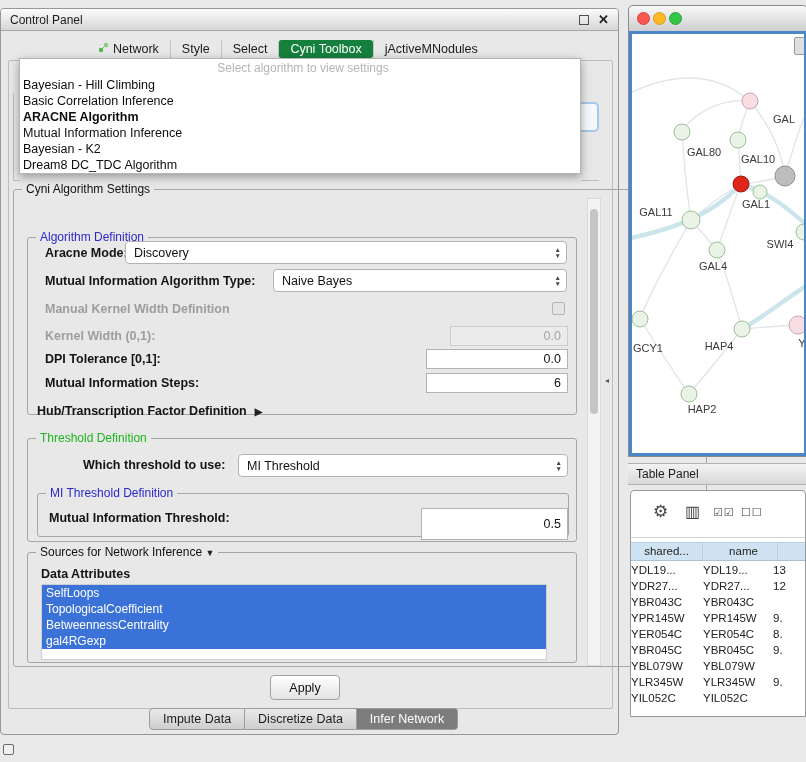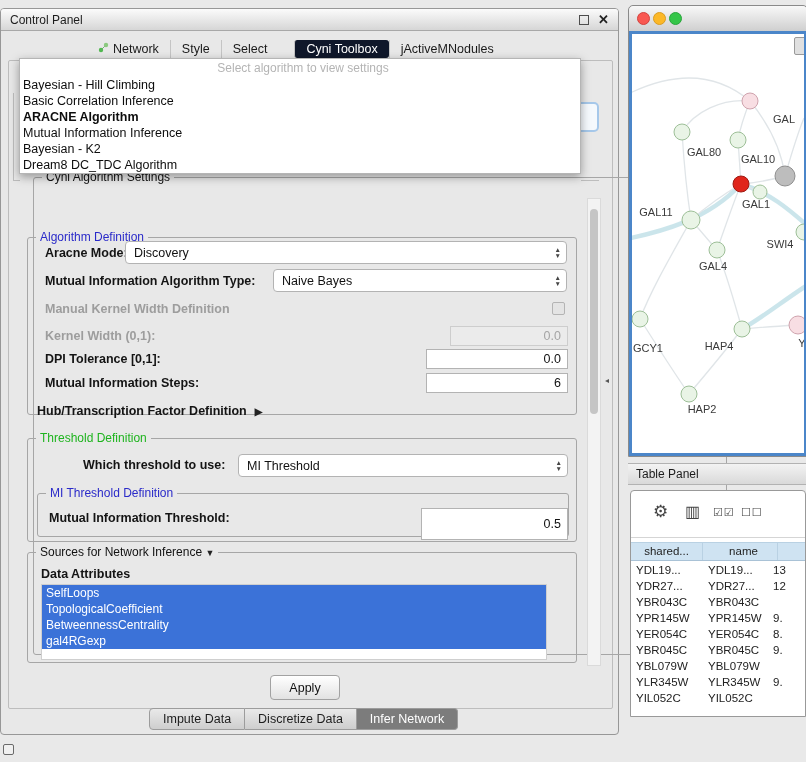--- a/index.html
+++ b/index.html
@@ -13,21 +13,21 @@
       background:linear-gradient(#fbfbfb,#d6d6d6);border-bottom:1px solid #a8a8a8;
       border-radius:3px 3px 0 0;display:flex;align-items:center;padding:0 9px;box-sizing:border-box;}
   .cp-title{font-size:12px;color:#1c1c1c;}
   .cp-btns{margin-left:auto;display:flex;align-items:center;gap:9px;}
   .float-btn{width:8px;height:8px;border:1.5px solid #4e4e4e;background:transparent;}
   .close-btn{font-size:13px;font-weight:bold;color:#222;line-height:1;}
 
   .cp-tabs{position:absolute;left:86px;top:29px;height:22px;display:flex;align-items:center;}
   .tab{font-size:12.5px;color:#1a1a1a;padding:2px 11px;display:flex;align-items:center;gap:4px;white-space:nowrap;}
   .tab + .tab{border-left:1px solid #c4c4c4;}
-  .tab.active{background:#0f172a;color:#fff;border-radius:3px;margin-left:16px;}
+  .tab.active{background:#15803d;color:#fff;border-radius:3px;}
 
   .content-border{position:absolute;left:7px;top:51px;width:603px;height:647px;
       border:1px solid #bdbdbd;border-radius:2px;}
 
   
   .sliver-v{position:absolute;left:12px;top:84px;width:0;height:88px;border-left:1px solid #bdbdbd;}
   .sliver-h1{position:absolute;left:12px;top:171px;width:7px;border-top:1px solid #bdbdbd;}
   .sliver-h2{position:absolute;left:580px;top:171px;width:18px;border-top:1px solid #bdbdbd;}
   .combo-sliver{position:absolute;left:580px;top:93px;width:16px;height:26px;background:#f5f9fd;
       border:2px solid #a6c8ea;border-left:none;border-radius:0 5px 5px 0;}
@@ -122,21 +122,21 @@
   .ticon.unchecks{left:110px;top:15px;font-size:11px;letter-spacing:1px;}
   .thead{position:absolute;left:0;top:51px;right:0;height:19px;display:flex;background:#cfe3f2;
       border-top:1px solid #b9d1e3;border-bottom:1px solid #a9c2d6;box-sizing:border-box;gap:7px;}
   .th{font-size:11.5px;color:#222;text-align:center;line-height:17px;box-sizing:border-box;
       border-right:1px solid #b9d1e3;white-space:nowrap;overflow:hidden;}
   .th:nth-child(1){width:72px;}
   .th:nth-child(2){width:68px;}
   .th:nth-child(3){flex:1;border-right:none;}
   .tbody{position:absolute;left:0;top:71px;right:0;bottom:0;overflow:hidden;}
   .tr{display:flex;height:16px;align-items:center;}
-  .td{font-size:11.5px;color:#222;padding-left:5px;box-sizing:border-box;white-space:nowrap;overflow:hidden;}
+  .td{font-size:11.5px;color:#222;box-sizing:border-box;white-space:nowrap;overflow:hidden;}
   .td:nth-child(1){width:72px;}
   .td:nth-child(2){width:68px;}
   .td:nth-child(3){flex:1;padding-left:2px;}
 
   .mini-icon{position:absolute;left:3px;top:744px;width:11px;height:11px;border:1.5px solid #6a6a6a;
       border-radius:2px;background:#f0f0f0;box-sizing:border-box;}
 </style>
 </head>
 <body>
 
@@ -174,21 +174,21 @@
       <div id="dd-options">
           <div class="dd-item">Bayesian - Hill Climbing</div>
           <div class="dd-item">Basic Correlation Inference</div>
           <div class="dd-item sel">ARACNE Algorithm</div>
           <div class="dd-item">Mutual Information Inference</div>
           <div class="dd-item">Bayesian - K2</div>
           <div class="dd-item">Dream8 DC_TDC Algorithm</div>
         </div>
     </div>
 
-    <div class="group" style="left:12px;top:168px;width:694px;height:478px;margin-left:20px;">
+    <div class="group" style="left:12px;top:180px;width:694px;height:478px;">
       <span class="legend">Cyni Algorithm Settings</span>
     </div>
 
     <div class="group" style="left:26px;top:228px;width:550px;height:178px;">
       <span class="legend blue">Algorithm Definition</span>
     </div>
     <span class="lbl" style="left:44px;top:237px;">Aracne Mode:</span>
     <div class="combo" style="left:124px;top:232px;width:442px;">
       <span>Discovery</span>
       <span class="arrows">

